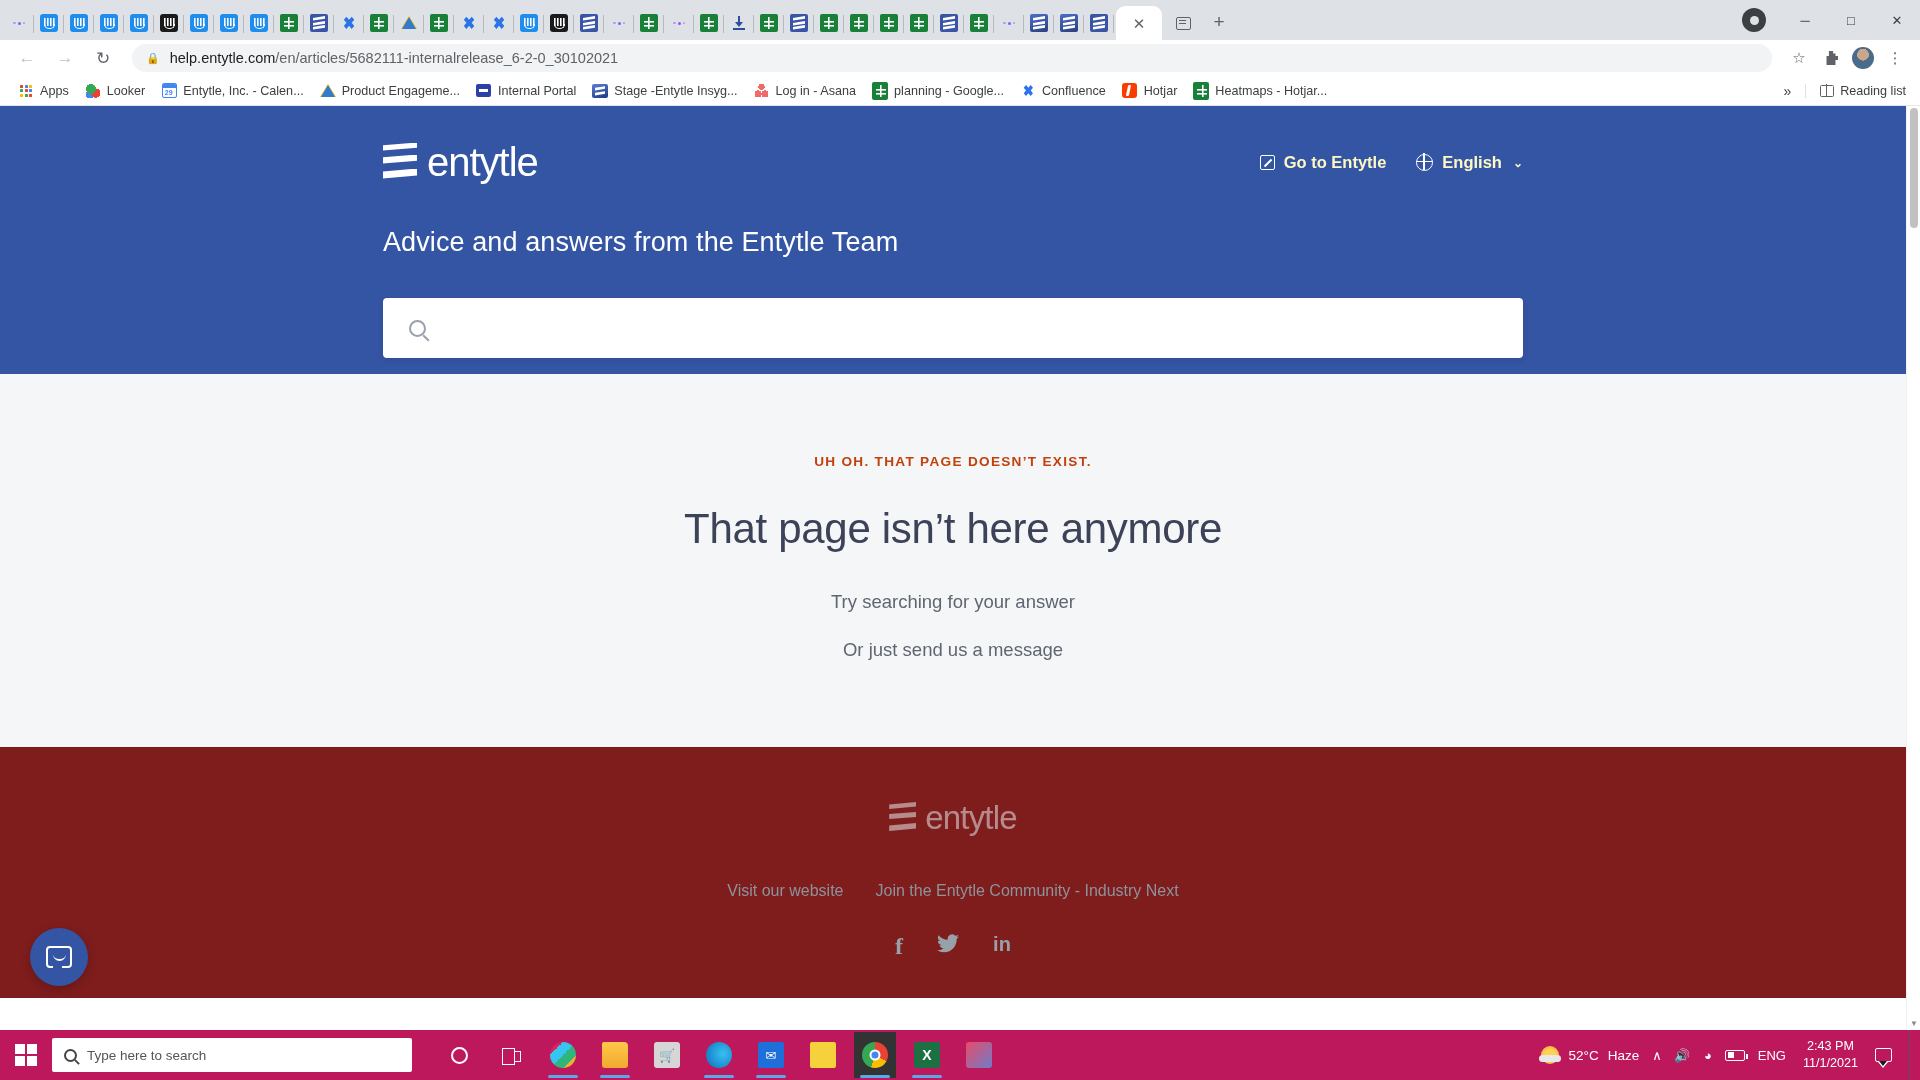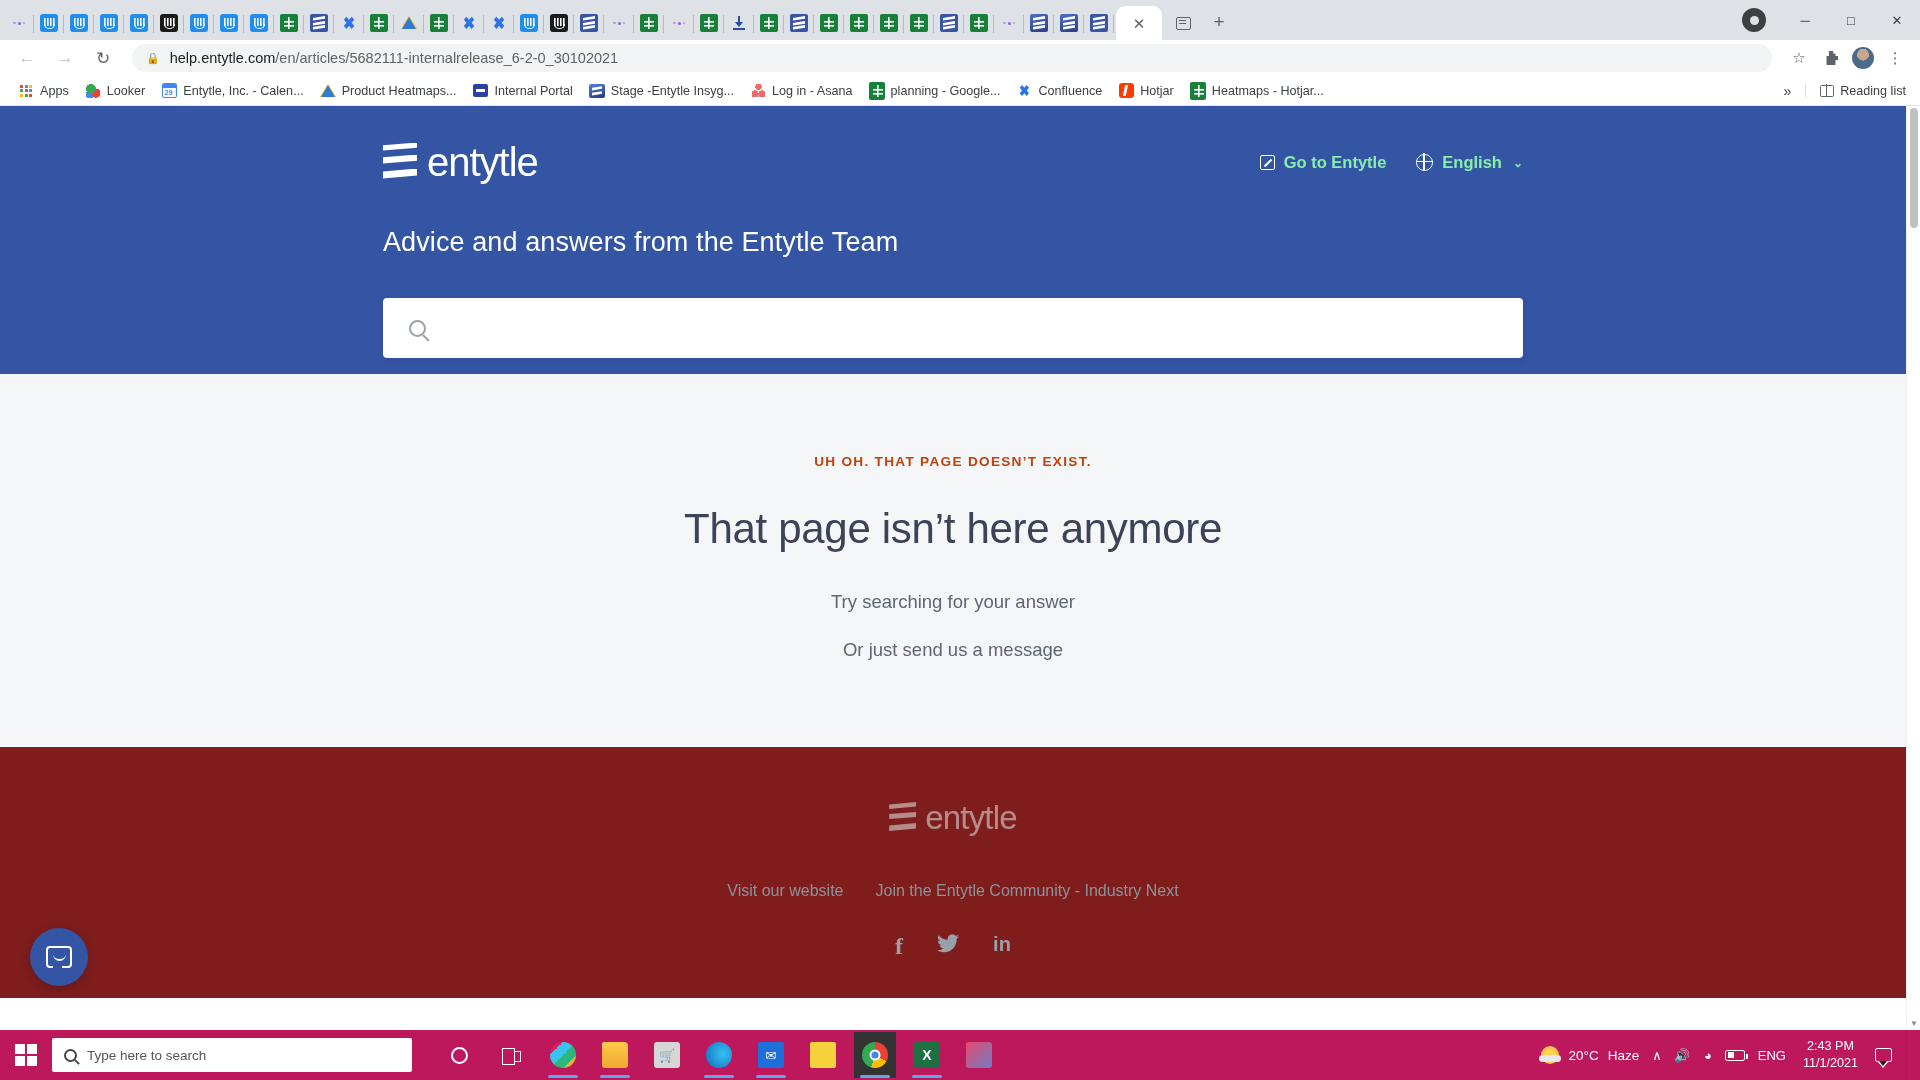--- a/index.html
+++ b/index.html
@@ -159,21 +159,21 @@
   .hero-inner { width: 1140px; margin: 0 auto; }
   .hero-top { display:flex; align-items:center; justify-content:space-between; padding-top:16px;}
   .logo-wrap { display:flex; align-items:center; gap:10px; }
   .logo-mark { width:34px; height:40px; position:relative; }
   .logo-mark s { position:absolute; left:0; width:100%; height:8px; background:#fff; display:block; }
   .logo-mark s:nth-child(1){ top:0; clip-path: polygon(0 35%, 100% 0, 100% 65%, 0 100%); }
   .logo-mark s:nth-child(2){ top:12px; height:9px; clip-path: polygon(0 30%, 100% 0, 100% 70%, 0 100%); }
   .logo-mark s:nth-child(3){ top:26px; height:10px; clip-path: polygon(0 30%, 100% 0, 100% 70%, 0 100%); }
   .logo-text { color:#fff; font-size:40px; letter-spacing:-1px; font-weight:400; }
   .hero-nav { display:flex; align-items:center; gap:30px; color:#fff; }
-  .hero-nav a { display:flex; align-items:center; gap:9px; color:#86efac; font-size:16.5px; font-weight:700; text-decoration:none;}
+  .hero-nav a { display:flex; align-items:center; gap:9px; color:#fef9c3; font-size:16.5px; font-weight:700; text-decoration:none;}
   .ext-ico { width:15px;height:15px;border:1.8px solid #fff;border-radius:2px;position:relative;}
   .ext-ico::after{content:"";position:absolute;left:2px;top:6px;width:10px;height:1.8px;background:#fff;transform:rotate(-45deg);}
   .globe-ico { width:17px;height:17px;border:1.8px solid #fff;border-radius:50%;position:relative;}
   .globe-ico::before{content:"";position:absolute;left:5.6px;top:-1.8px;width:1.7px;height:17px;background:#fff;}
   .globe-ico::after{content:"";position:absolute;left:-1.8px;top:5.6px;width:17px;height:1.7px;background:#fff;}
   .chev { font-size:12px; margin-left:2px; }
   .hero-title { color:#fff; font-size:27px; font-weight:400; margin-top:42px; letter-spacing:.1px;}
   .searchbar {
     margin-top:40px; height:60px; background:#fff; border-radius:4px;
     display:flex; align-items:center; padding:0 26px; gap:16px;
@@ -491,21 +491,21 @@
               <i style="position:absolute;left:0;right:0;top:0;height:4px;background:#4285f4;display:block;"></i>
               <i style="position:absolute;left:2px;bottom:1px;font-size:7px;color:#4285f4;font-weight:700;font-style:normal;">29</i>
             </span>
           </span>
           <span>Entytle, Inc. - Calen...</span>
         </div>
         <div class="bm">
           <span class="bm-ico">
             <span class="fav-drive"></span>
           </span>
-          <span>Product Heatmaps...</span>
+          <span>Product Engageme...</span>
         </div>
         <div class="bm">
           <span class="bm-ico">
             <span style="display:inline-block;width:15px;height:13px;background:#2c40a8;border-radius:2px;position:relative;">
               <i style="position:absolute;left:3px;top:5px;width:9px;height:2.5px;background:#fff;display:block;"></i>
             </span>
           </span>
           <span>Internal Portal</span>
         </div>
         <div class="bm">
@@ -683,21 +683,21 @@
       <span class="ic-sq" style="background:#1d7044;border-radius:2px;font-weight:700;font-size:14px;">X</span>
     </div>
     <div class="tb-app">
       <span class="ic-sq" style="background:linear-gradient(135deg,#e94b6a,#6f7cc8);border-radius:3px;"></span>
     </div>
   </div>
 
   <div class="tb-right2">
     <div class="weather">
       <span class="sun"></span>
-      <span>20°C</span>
+      <span>52°C</span>
       <span>Haze</span>
     </div>
     <div class="tray">
       <span>∧</span>
       <span>🔊</span>
       <span>◕</span>
       <span style="display:inline-block;width:20px;height:11px;border:1.6px solid #fff;border-radius:2px;position:relative;">
         <i style="position:absolute;right:-4px;top:3px;width:2px;height:5px;background:#fff;display:block;"></i>
         <i style="position:absolute;left:2px;top:1.5px;width:6px;height:6px;background:#fff;display:block;"></i>
       </span>

